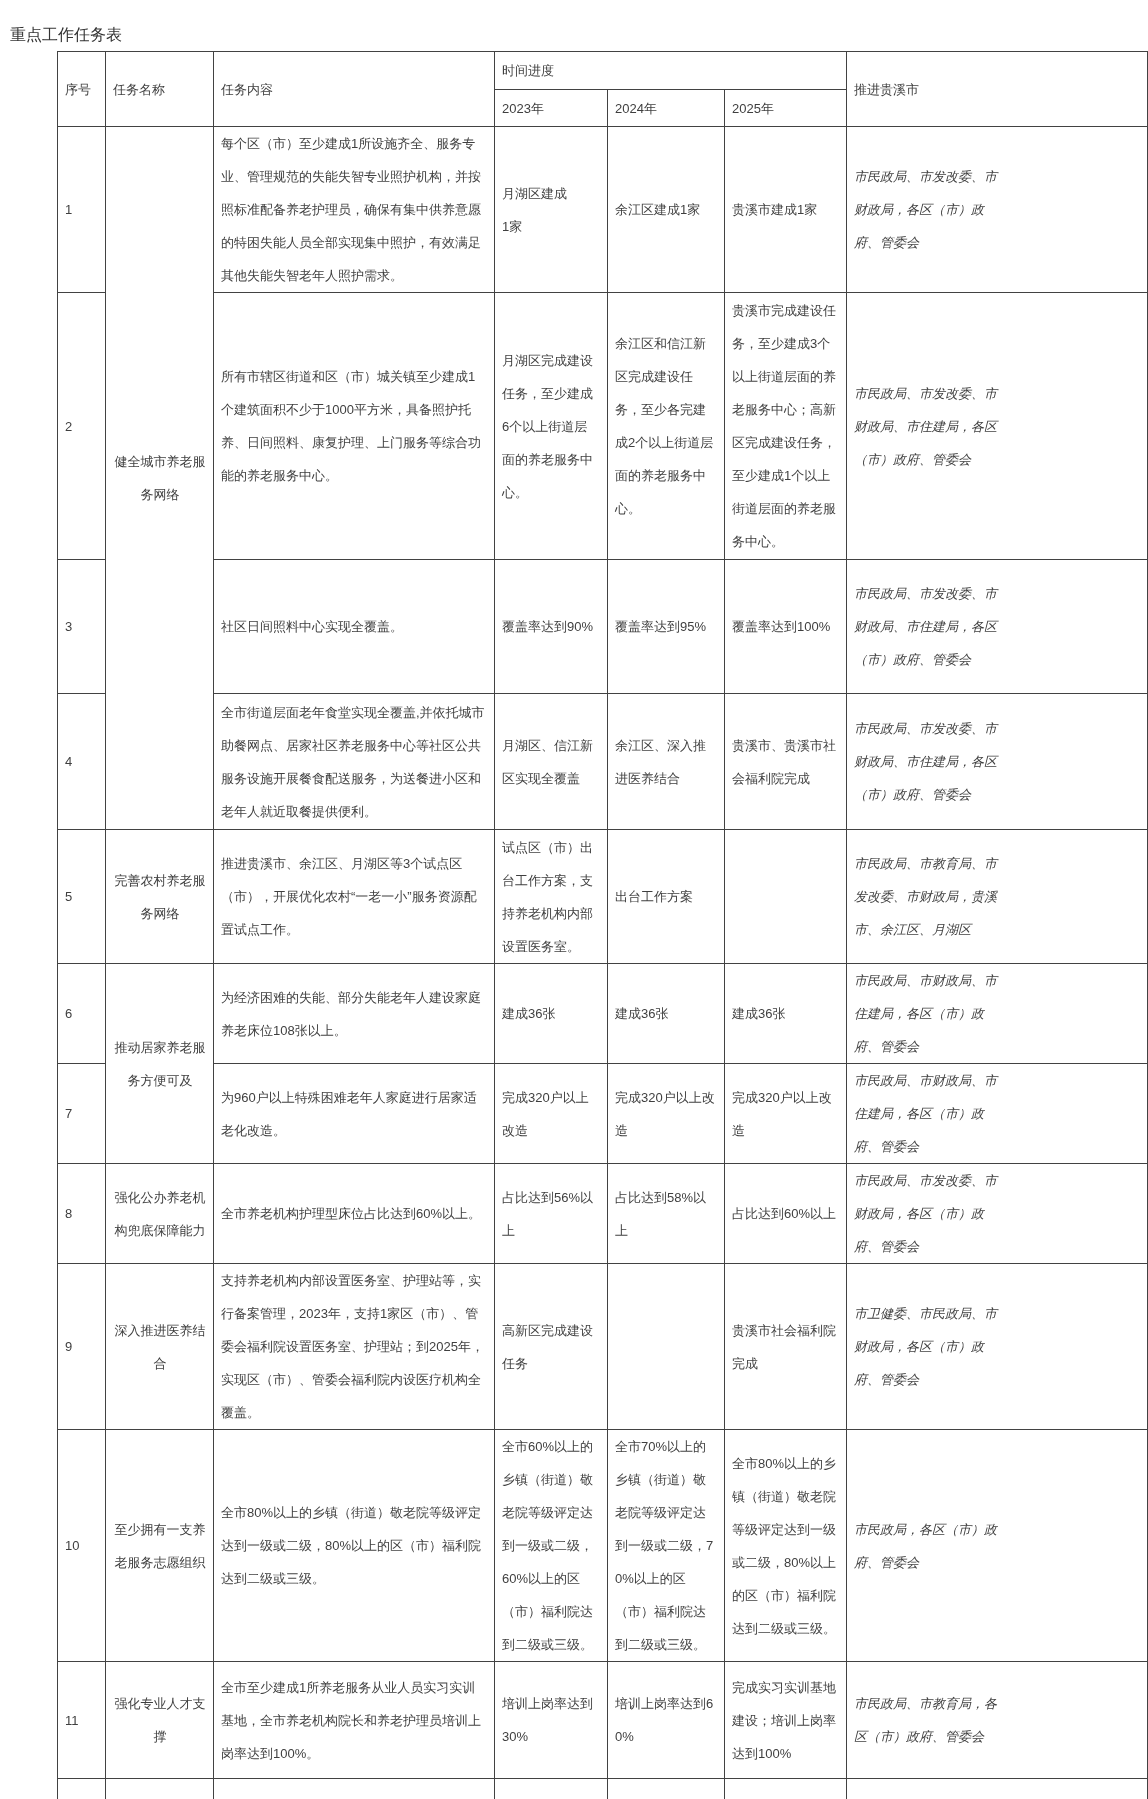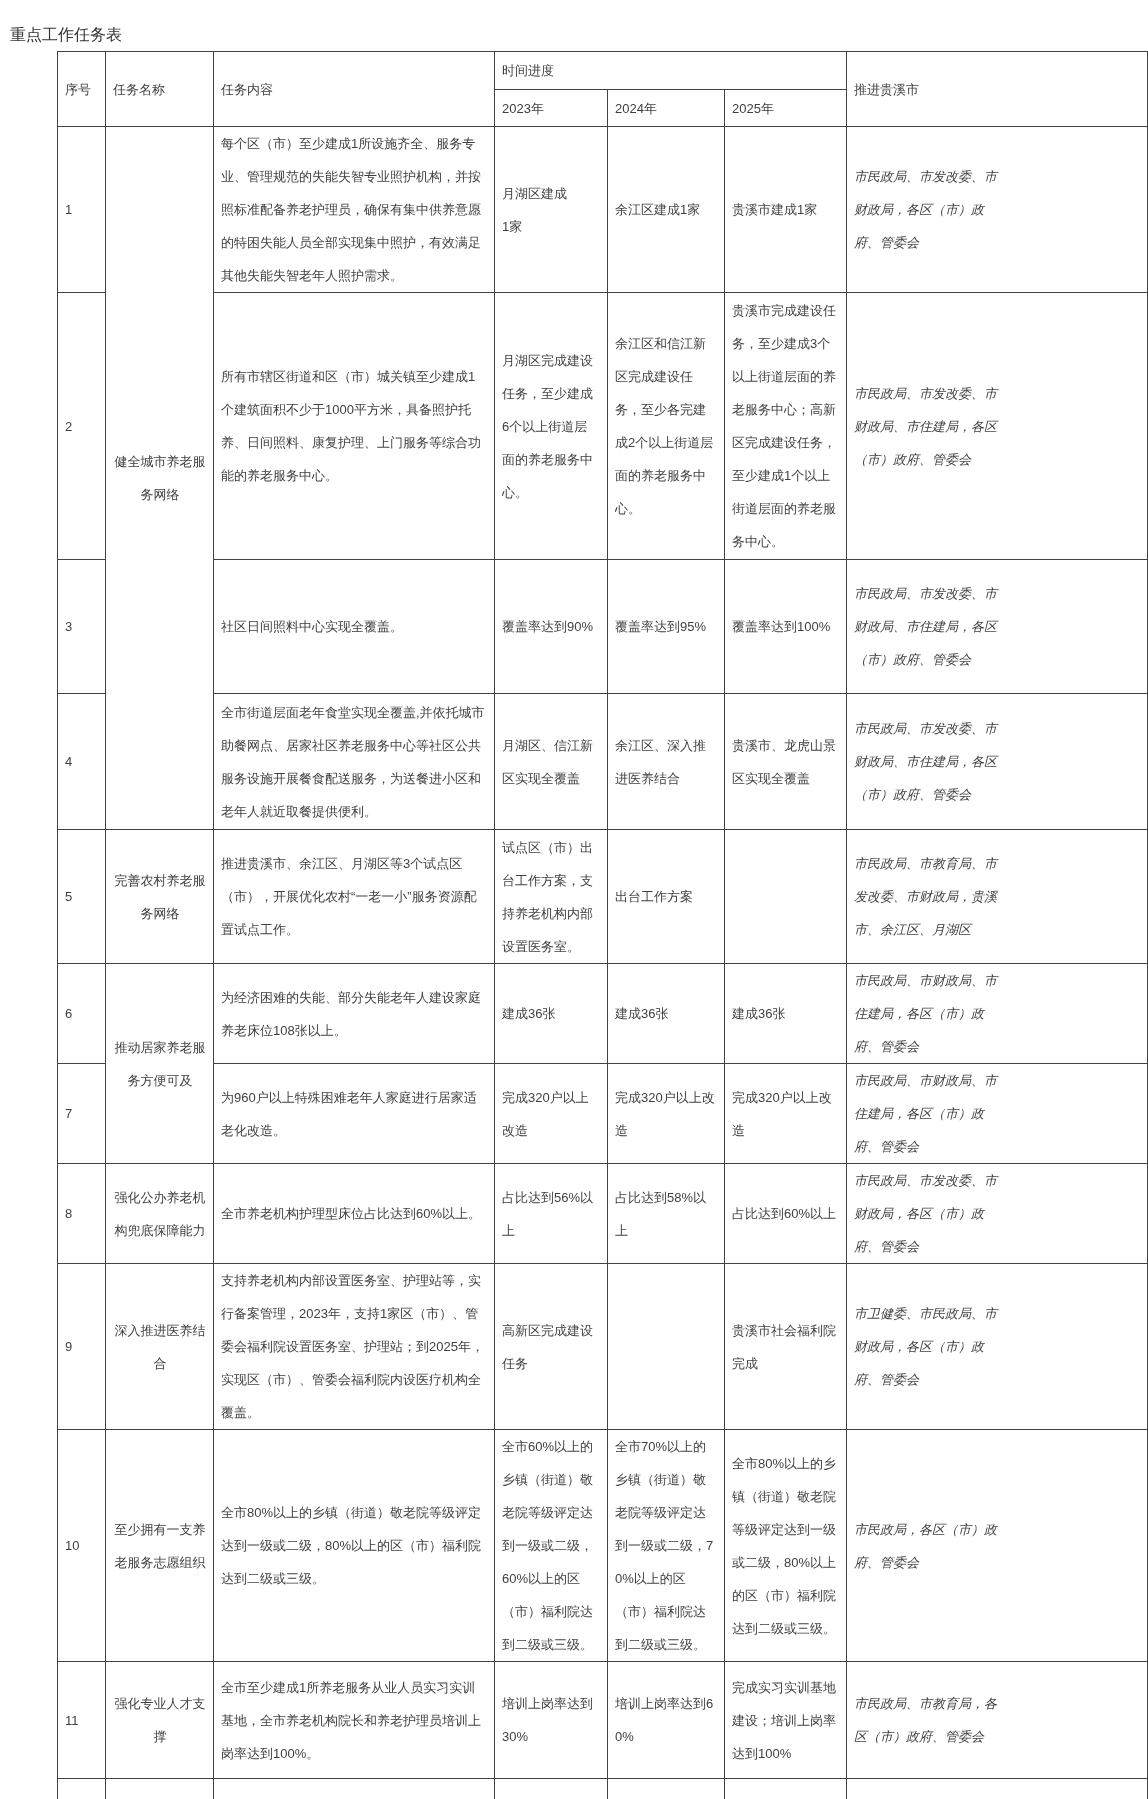--- a/index.html
+++ b/index.html
@@ -105,21 +105,21 @@
       <td>覆盖率达到95%</td>
       <td>覆盖率达到100%</td>
       <td><div class="resp-text">市民政局、市发改委、市财政局、市住建局，各区（市）政府、管委会</div></td>
     </tr>
 
     <tr style="height:136px">
       <td>4</td>
       <td>全市街道层面老年食堂实现全覆盖,并依托城市助餐网点、居家社区养老服务中心等社区公共服务设施开展餐食配送服务，为送餐进小区和老年人就近取餐提供便利。</td>
       <td>月湖区、信江新区实现全覆盖</td>
       <td>余江区、深入推进医养结合</td>
-      <td>贵溪市、龙虎山景区实现全覆盖</td>
+      <td>贵溪市、贵溪市社会福利院完成</td>
       <td><div class="resp-text">市民政局、市发改委、市财政局、市住建局，各区（市）政府、管委会</div></td>
     </tr>
 
     <tr style="height:134px">
       <td>5</td>
       <td><div class="name-text">完善农村养老服务网络</div></td>
       <td>推进贵溪市、余江区、月湖区等3个试点区（市），开展优化农村“一老一小”服务资源配置试点工作。</td>
       <td>试点区（市）出台工作方案，支持养老机构内部设置医务室。</td>
       <td>出台工作方案</td>
       <td></td>

